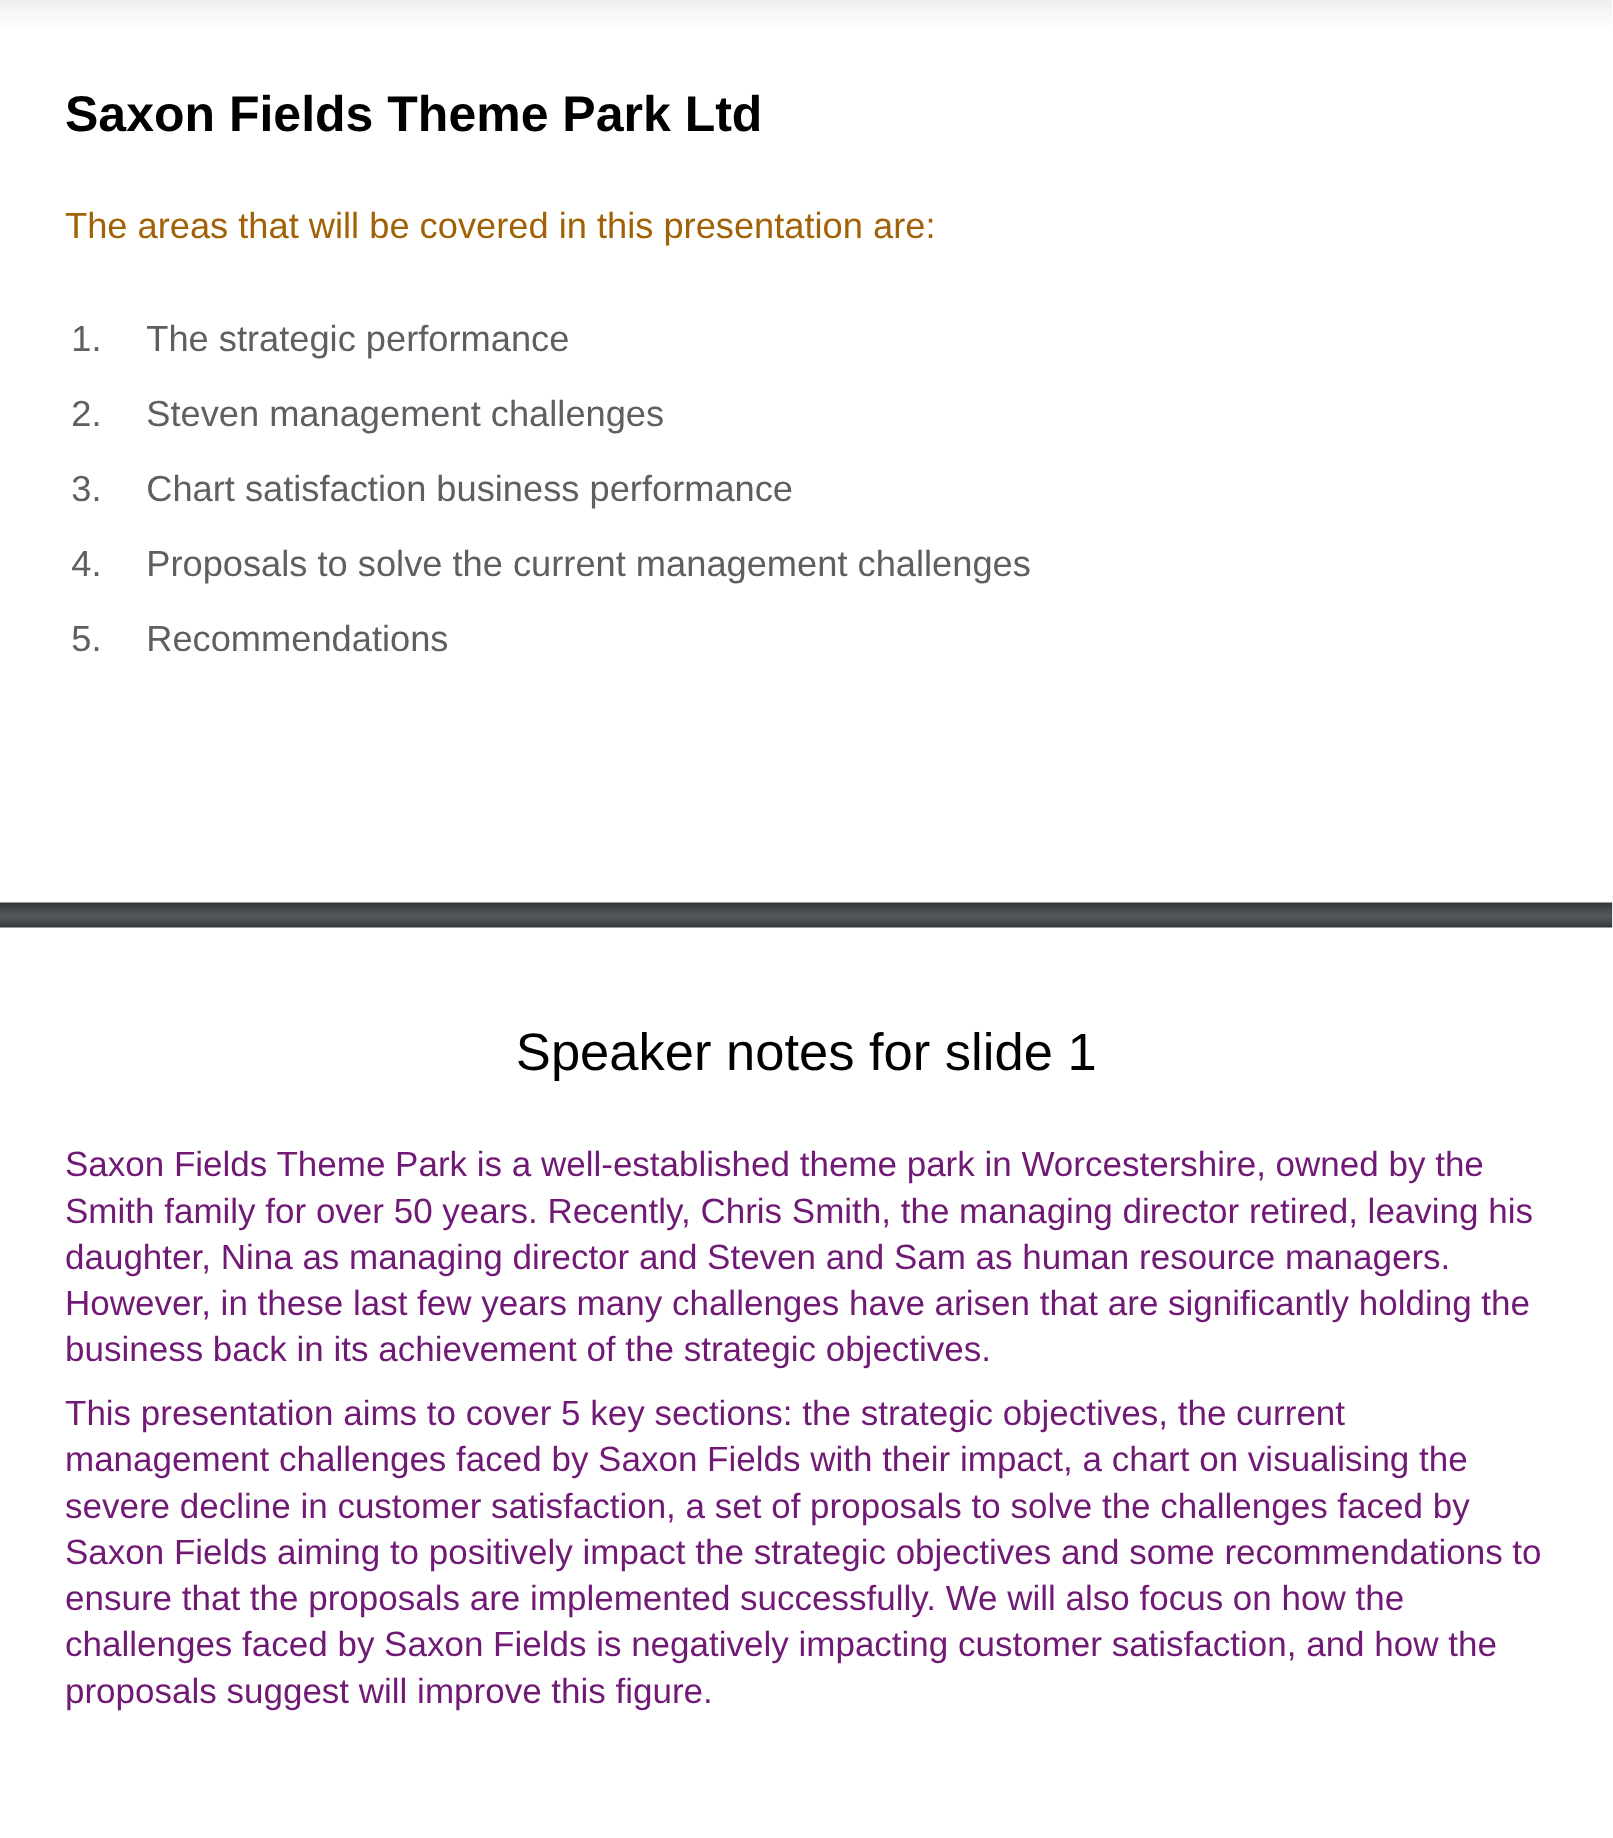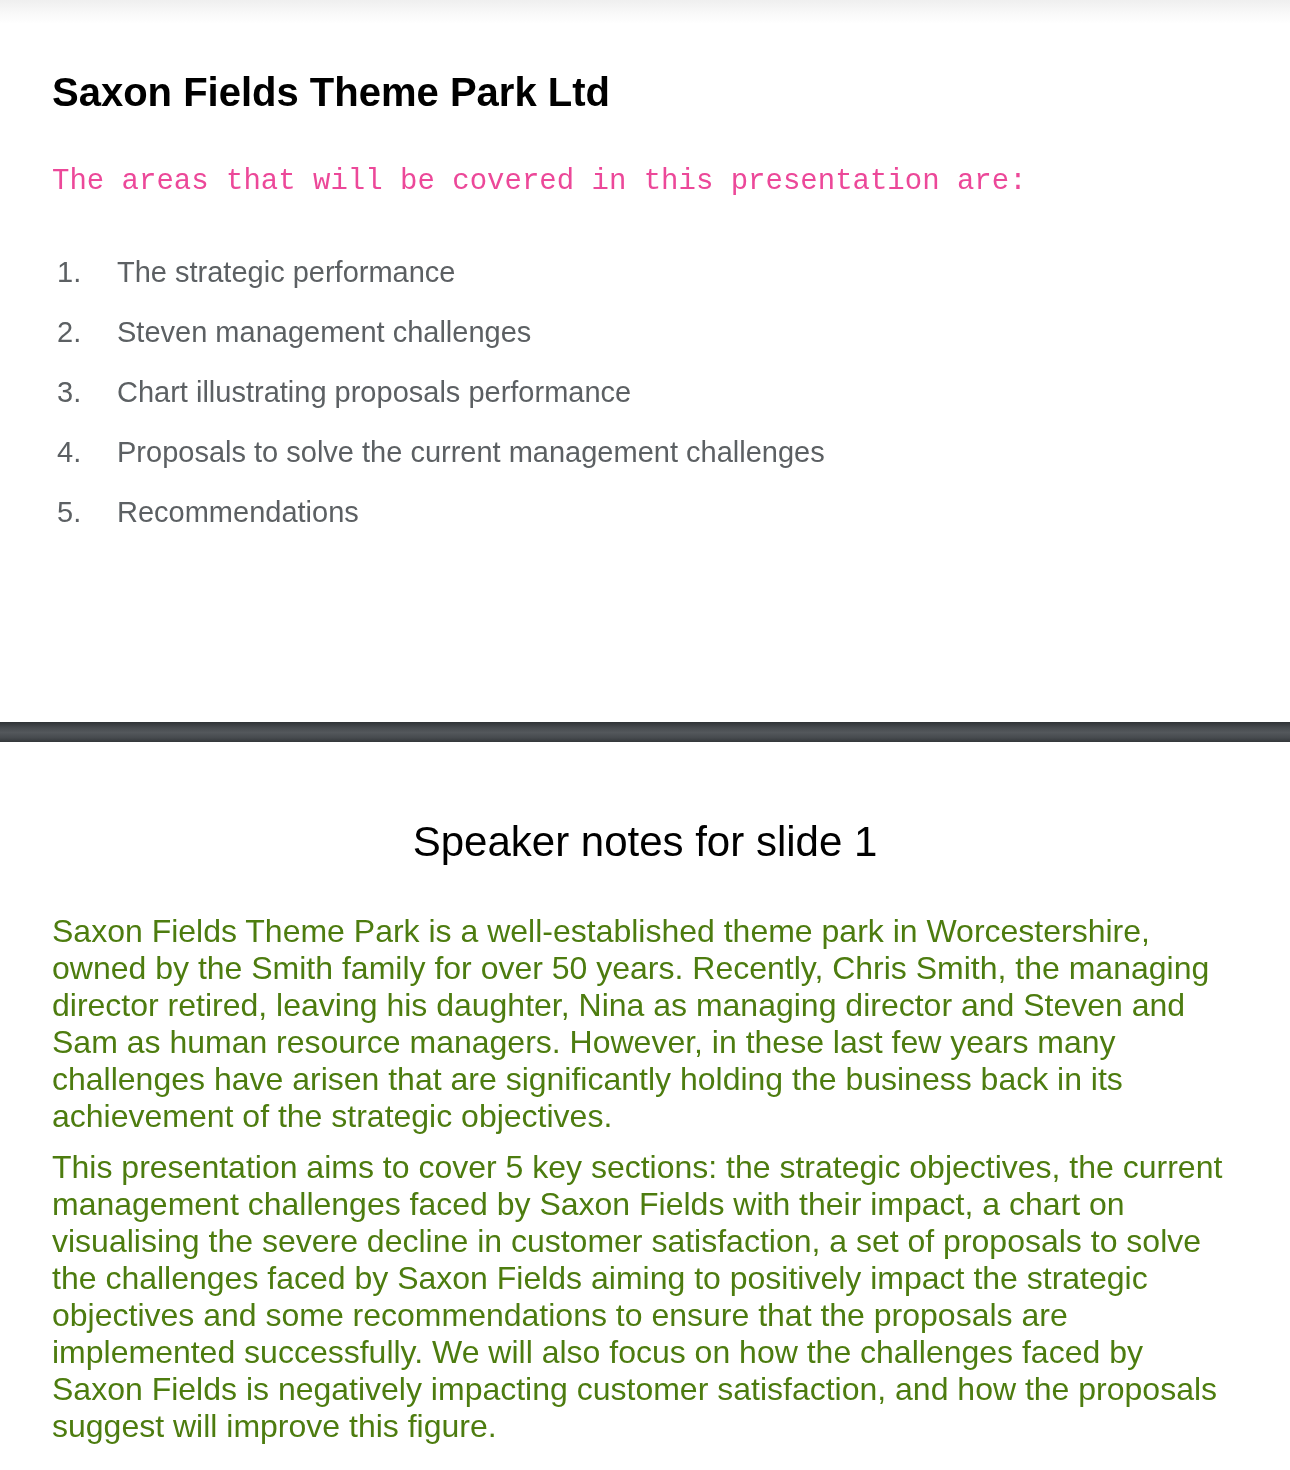--- a/index.html
+++ b/index.html
@@ -30,22 +30,21 @@
     line-height: 48px;
     font-weight: 700;
     color: #000000;
     letter-spacing: 0;
   }
   p.intro {
     margin: 46px 0 0 0;
     font-size: 29px;
     line-height: 39px;
     font-weight: 400;
-    color: #ec4899;
-    font-family: Liberation Mono, monospace;
+    color: #a16207;
   }
   ol.agenda {
     margin: 52px 0 0 0;
     padding: 0;
     list-style: none;
   }
   ol.agenda li {
     position: relative;
     padding-left: 65px;
     margin: 0 0 21px 0;
@@ -74,24 +73,24 @@
     margin: 75px 0 0 0;
     font-size: 42px;
     line-height: 50px;
     font-weight: 400;
     color: #000000;
     text-align: center;
   }
   .notes p {
     width: 1190px;
     max-width: 100%;
-    font-size: 32px;
+    font-size: 28px;
     line-height: 37px;
     font-weight: 400;
-    color: #4d7c0f;
+    color: #701a75;
     margin: 14px 0 0 0;
   }
   .notes p:first-of-type {
     margin-top: 46px;
   }
 </style>
 </head>
 <body>
 
 <div class="viewport">
@@ -108,21 +107,21 @@
         <li>
           <span class="num">1.</span>
           <span>The strategic performance</span>
         </li>
         <li>
           <span class="num">2.</span>
           <span>Steven management challenges</span>
         </li>
         <li>
           <span class="num">3.</span>
-          <span>Chart illustrating proposals performance</span>
+          <span>Chart satisfaction business performance</span>
         </li>
         <li>
           <span class="num">4.</span>
           <span>Proposals to solve the current management challenges</span>
         </li>
         <li>
           <span class="num">5.</span>
           <span>Recommendations</span>
         </li>
       </ol>

